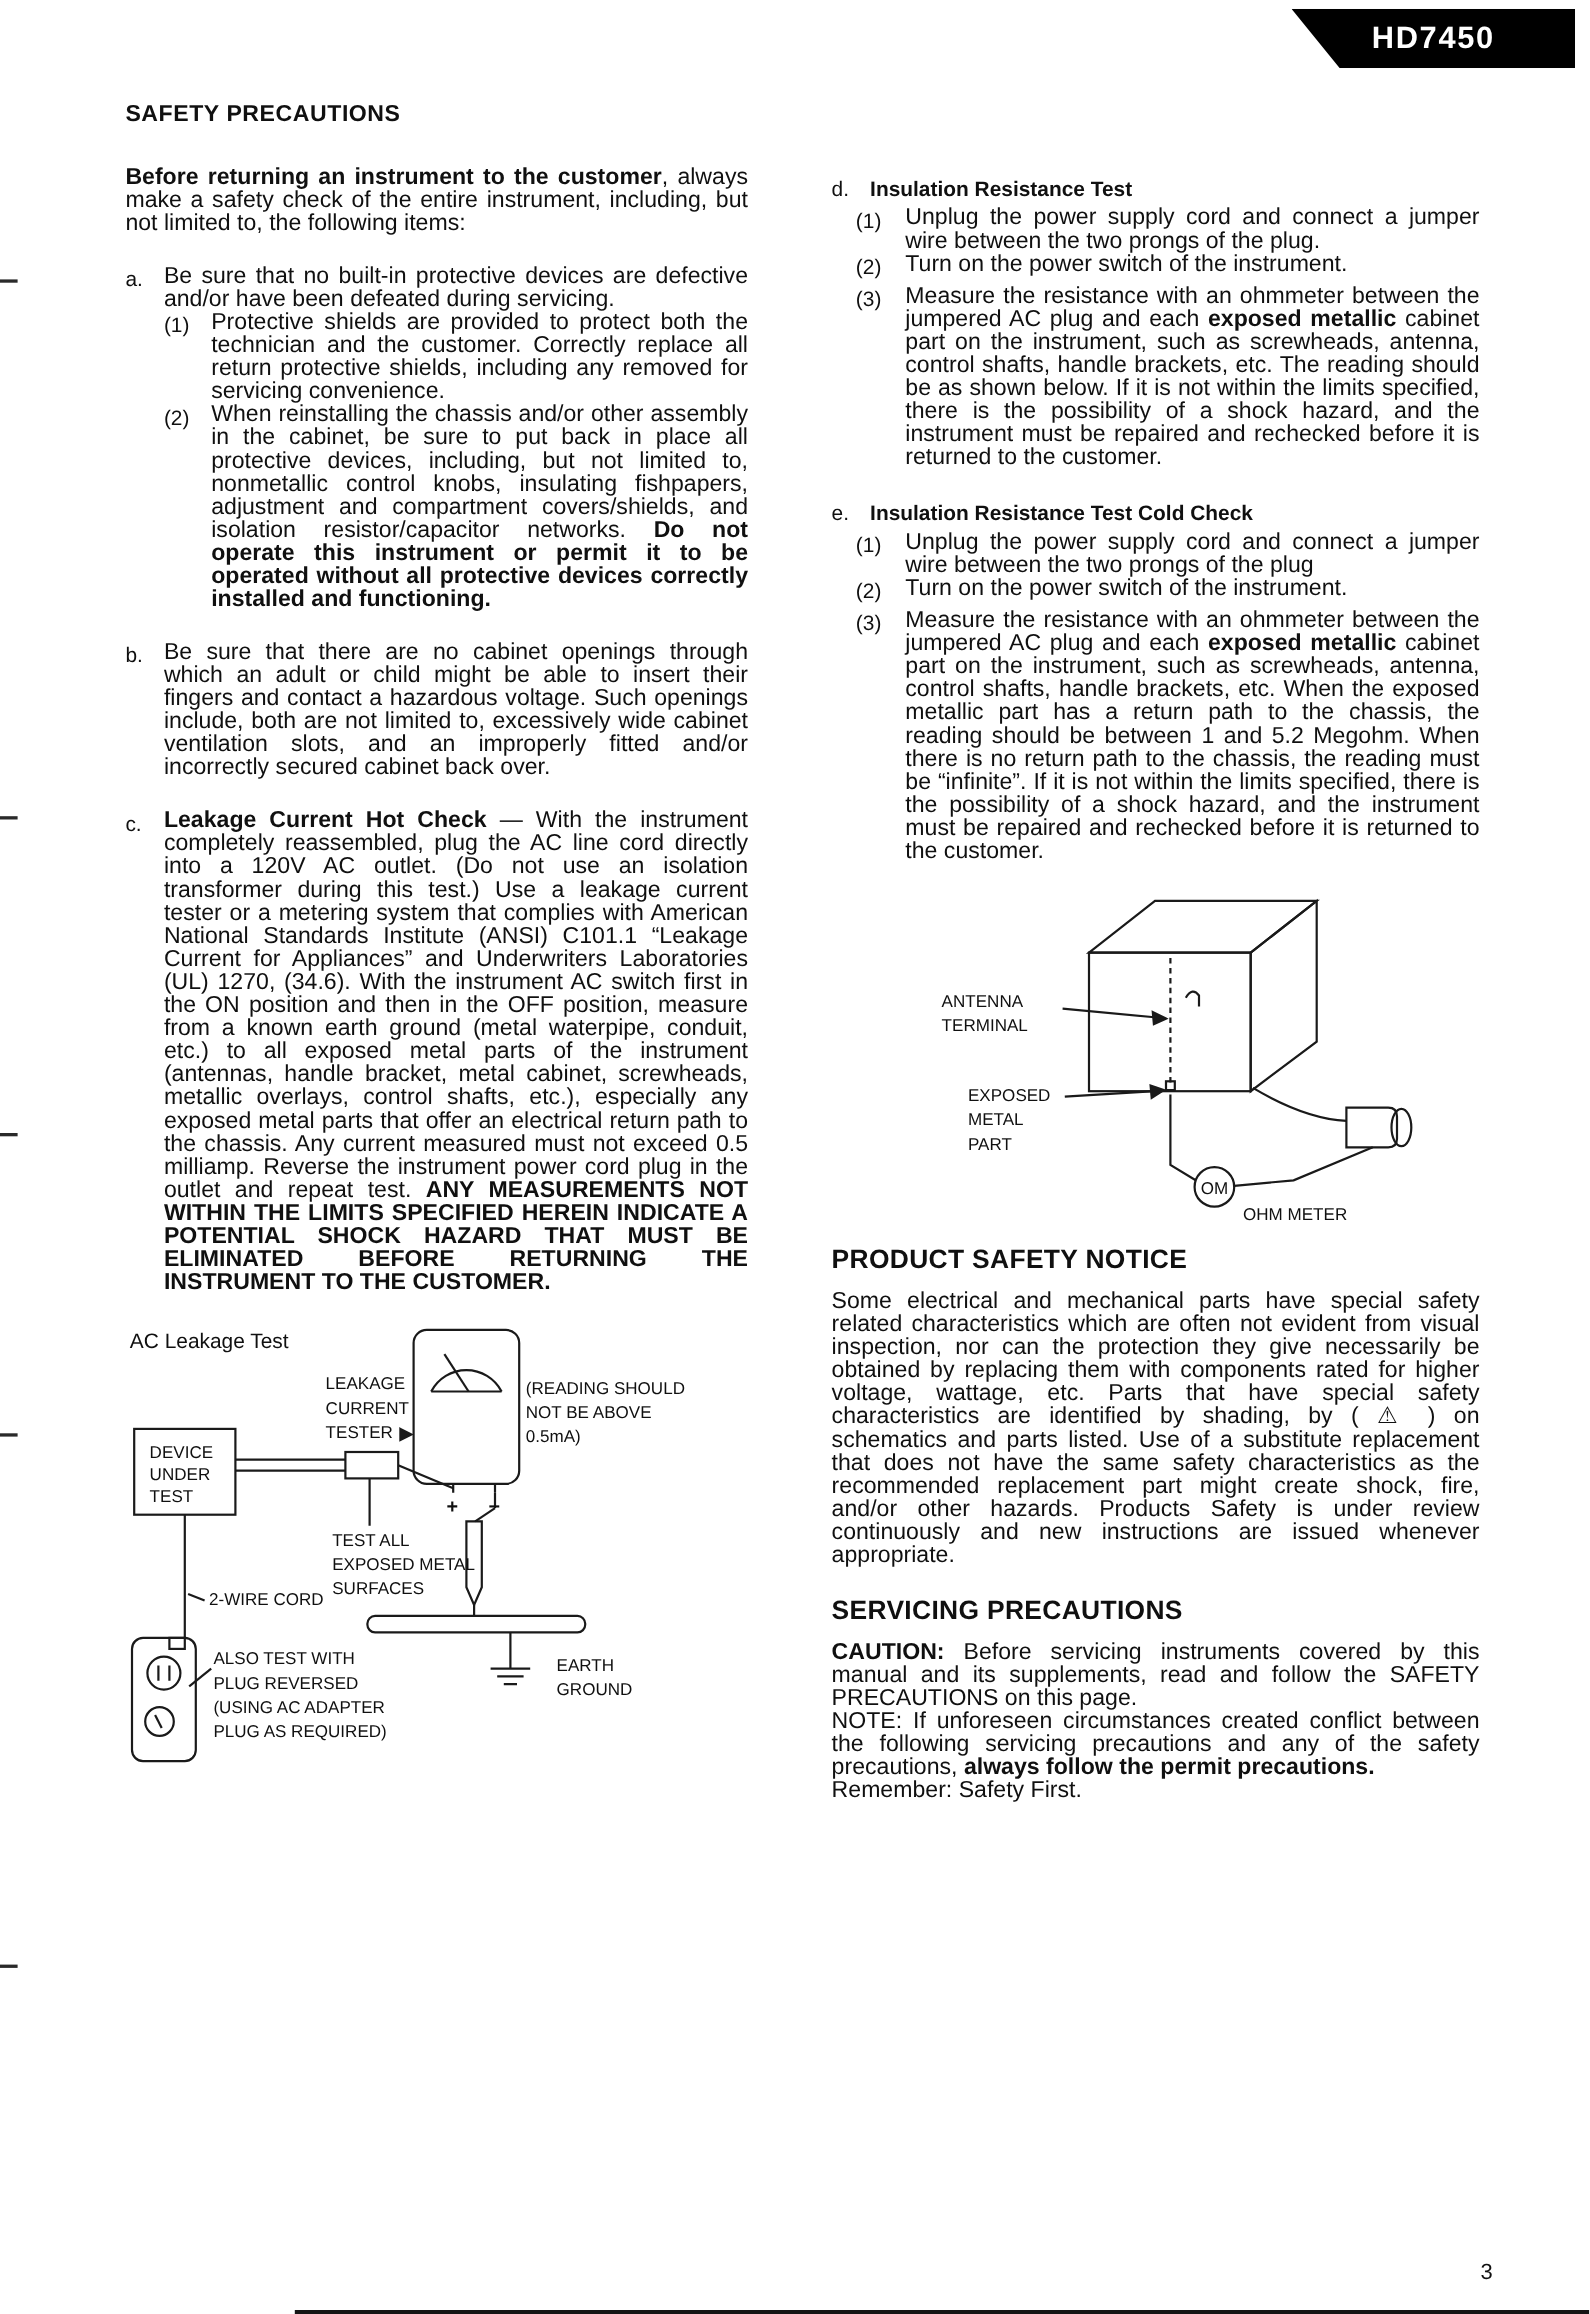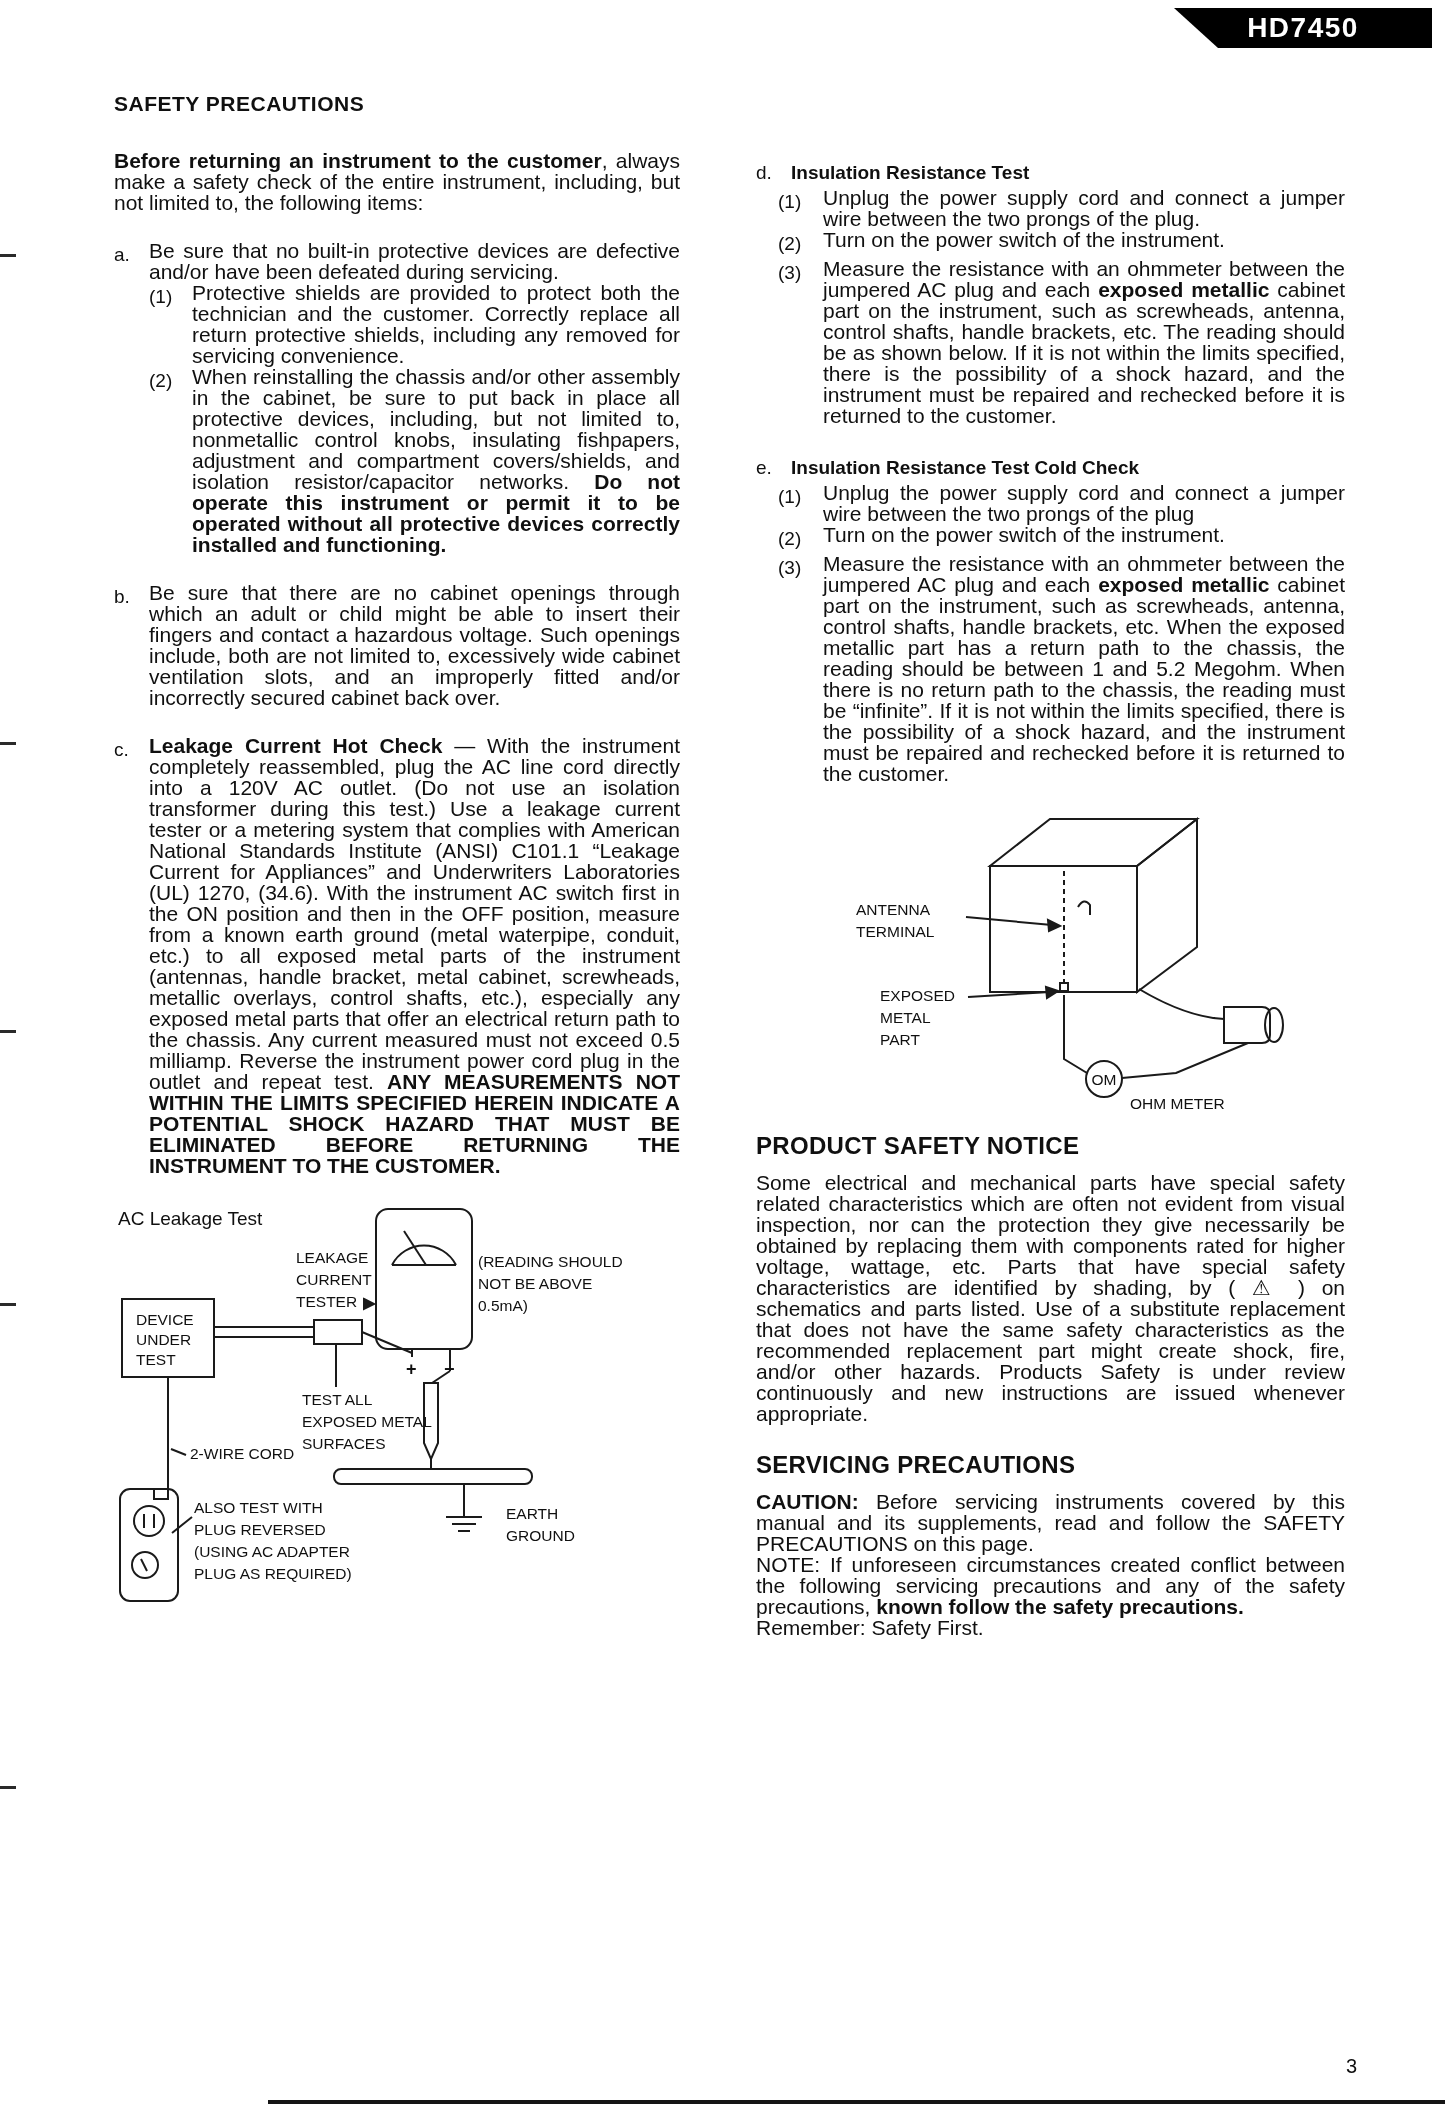--- a/index.html
+++ b/index.html
@@ -1,18 +1,18 @@
 <!DOCTYPE html>
 <html><head>
 <meta charset="utf-8">
 <style>
   html,body{margin:0;padding:0;background:#ffffff;}
   .page{position:relative;width:1445px;height:2104px;background:#ffffff;
         font-family:"Liberation Sans","DejaVu Sans",sans-serif;color:#101010;overflow:hidden;}
-  .banner{position:absolute;top:8px;right:13px;width:258px;height:40px;background:#000;
+  .banner{position:absolute;top:8px;right:13px;width:258px;height:54px;background:#000;
           clip-path:polygon(0 0,100% 0,100% 100%,44px 100%);
           display:flex;align-items:center;justify-content:center;}
   .banner-text{color:#fff;font-weight:bold;font-size:28px;letter-spacing:1.5px;}
   .edge-tick{position:absolute;left:0;width:16px;height:3px;background:#2a2a2a;}
   .bottom-edge{position:absolute;left:268px;right:0;bottom:0;height:4px;background:#151515;}
   .pgnum{position:absolute;right:88px;bottom:26px;font-size:20px;}
   .content{position:absolute;top:92px;left:114px;display:flex;gap:76px;}
   .col-left{width:566px;}
   .col-right{width:589px;padding-top:66px;}
   .doc-title{font-size:21px;font-weight:bold;letter-spacing:.5px;margin:0 0 34px 0;}
@@ -219,21 +219,21 @@
       </svg>
 
       <div class="block">
         <h2 class="sec-heading">PRODUCT SAFETY NOTICE</h2>
         <p class="body">Some electrical and mechanical parts have special safety related characteristics which are often not evident from visual inspection, nor can the protection they give necessarily be obtained by replacing them with components rated for higher voltage, wattage, etc. Parts that have special safety characteristics are identified by shading, by ( ⚠ ) on schematics and parts listed. Use of a substitute replacement that does not have the same safety characteristics as the recommended replacement part might create shock, fire, and/or other hazards. Products Safety is under review continuously and new instructions are issued whenever appropriate.</p>
       </div>
 
       <div class="block">
         <h2 class="sec-heading">SERVICING PRECAUTIONS</h2>
         <p class="body"><span class="b">CAUTION:</span><span> Before servicing instruments covered by this manual and its supplements, read and follow the SAFETY PRECAUTIONS on this page.</span></p>
-        <p class="body"><span>NOTE: If unforeseen circumstances created conflict between the following servicing precautions and any of the safety precautions, </span><span class="b">known follow the safety precautions.</span></p>
+        <p class="body"><span>NOTE: If unforeseen circumstances created conflict between the following servicing precautions and any of the safety precautions, </span><span class="b">always follow the permit precautions.</span></p>
         <p class="body">Remember: Safety First.</p>
       </div>
 
     </div>
   </div>
 
   <div class="pgnum">3</div>
   <div class="bottom-edge"></div>
 
 </div>

